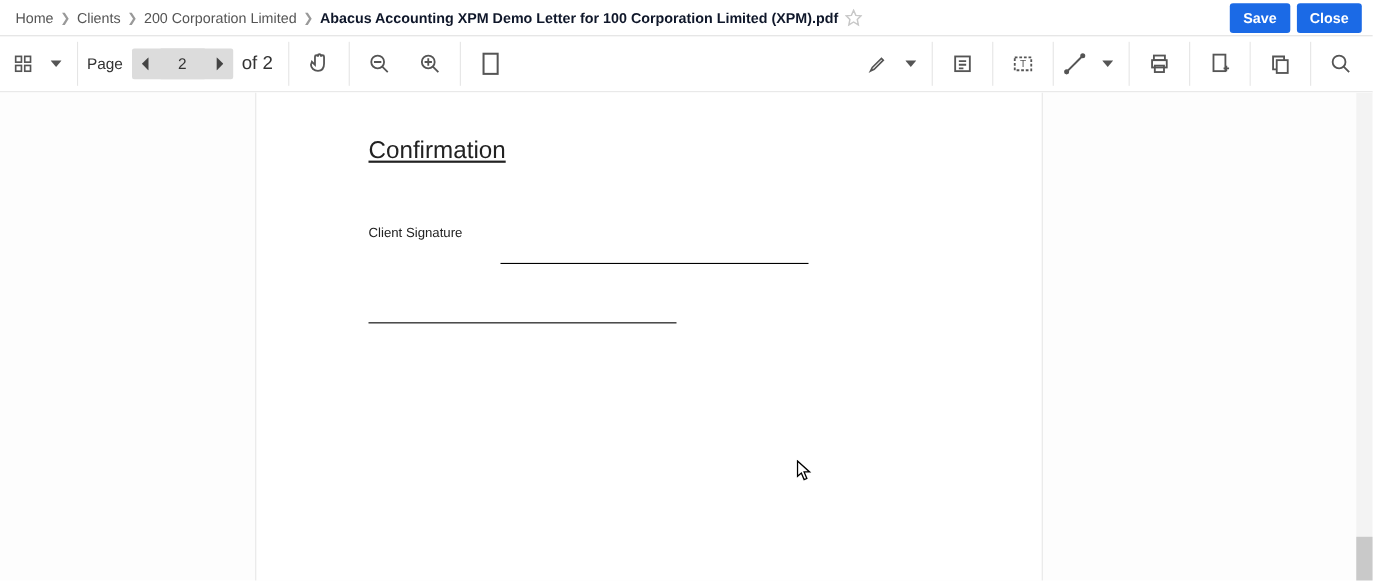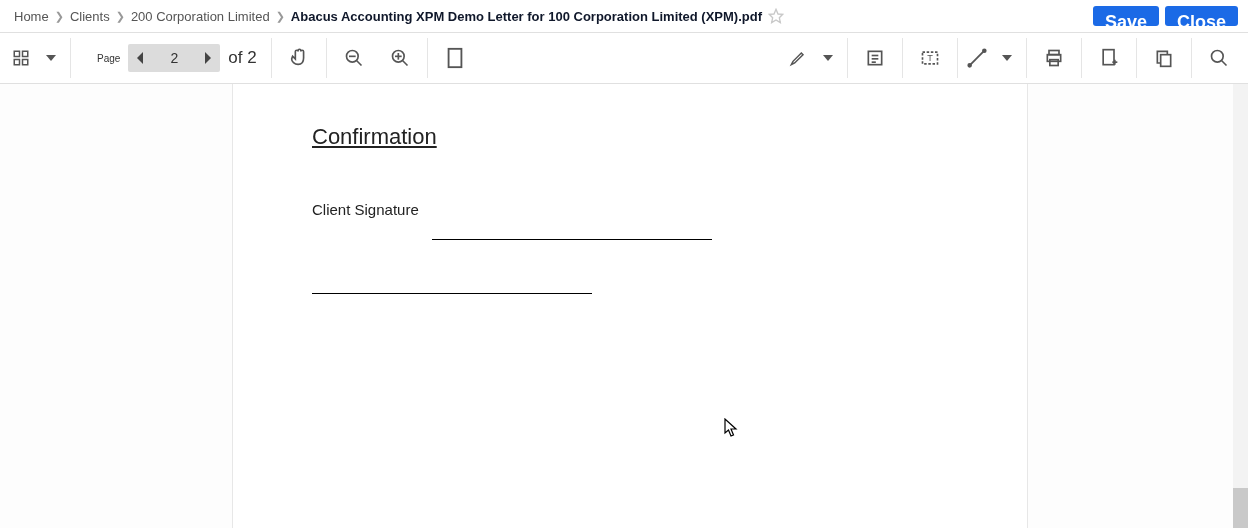--- a/index.html
+++ b/index.html
@@ -10,20 +10,21 @@
     font-size: 13px;
     color: #333;
     background: #fff;
     height: 528px;
     width: 1248px;
     overflow: hidden;
   }
   
   .topbar {
     display: flex;
+    align-items: center;
     justify-content: space-between;
     padding: 6px 10px 6px 14px;
     height: 32px;
   }
   .breadcrumbs {
     display: flex;
     align-items: center;
     gap: 6px;
     font-size: 13px;
     color: #555;
@@ -39,21 +40,21 @@
   .actions {
     display: flex;
     gap: 6px;
   }
   .btn {
     background: #1b6ae6;
     color: #fff;
     border: none;
     border-radius: 3px;
     padding: 6px 12px;
-    font-size: 18px;
+    font-size: 13px;
     font-weight: 600;
     cursor: pointer;
   }
 
   
   .pdf-toolbar {
     display: flex;
     align-items: center;
     height: 52px;
     border-top: 1px solid #e0e0e0;
@@ -70,24 +71,23 @@
     color: #555;
   }
   .tool-btn.narrow { width: 30px; }
   .tool-sep {
     width: 1px;
     height: 40px;
     background: #e5e5e5;
     margin: 0 4px;
   }
   .page-label {
-    font-size: 10px;
+    font-size: 14px;
     color: #333;
     padding: 0 8px 0 4px;
-    margin-left: 18px;
   }
   .page-nav {
     display: flex;
     align-items: center;
     background: #dcdcdc;
     border-radius: 2px;
     height: 28px;
   }
   .page-nav .nav-btn {
     width: 26px;
@@ -119,42 +119,42 @@
   .viewport {
     position: relative;
     height: 444px; 
     background: #fdfdfd;
     overflow: hidden;
   }
   .page {
     position: absolute;
     left: 232px;
     top: 0;
-    width: 796px;
+    width: 716px;
     height: 100%;
     background: #fff;
     border-left: 1px solid #e7e7e7;
     border-right: 1px solid #e7e7e7;
-    padding: 40px 90px 0 79px;
+    padding: 40px 90px 0 102px;
   }
   .doc-heading {
     font-family: Arial, sans-serif;
     font-size: 22px;
     color: #222;
     text-decoration: underline;
     margin-bottom: 40px;
   }
   .field-row {
     display: flex;
     align-items: flex-end;
     height: 54px;
   }
   .field-label {
     width: 120px;
-    font-size: 15px;
+    font-size: 12px;
     color: #222;
     padding-bottom: 26px;
   }
   .field-line {
     flex: 0 0 280px;
     border-bottom: 1.5px solid #000;
     height: 1px;
     margin-bottom: 4px;
   }
   .scrollbar {

